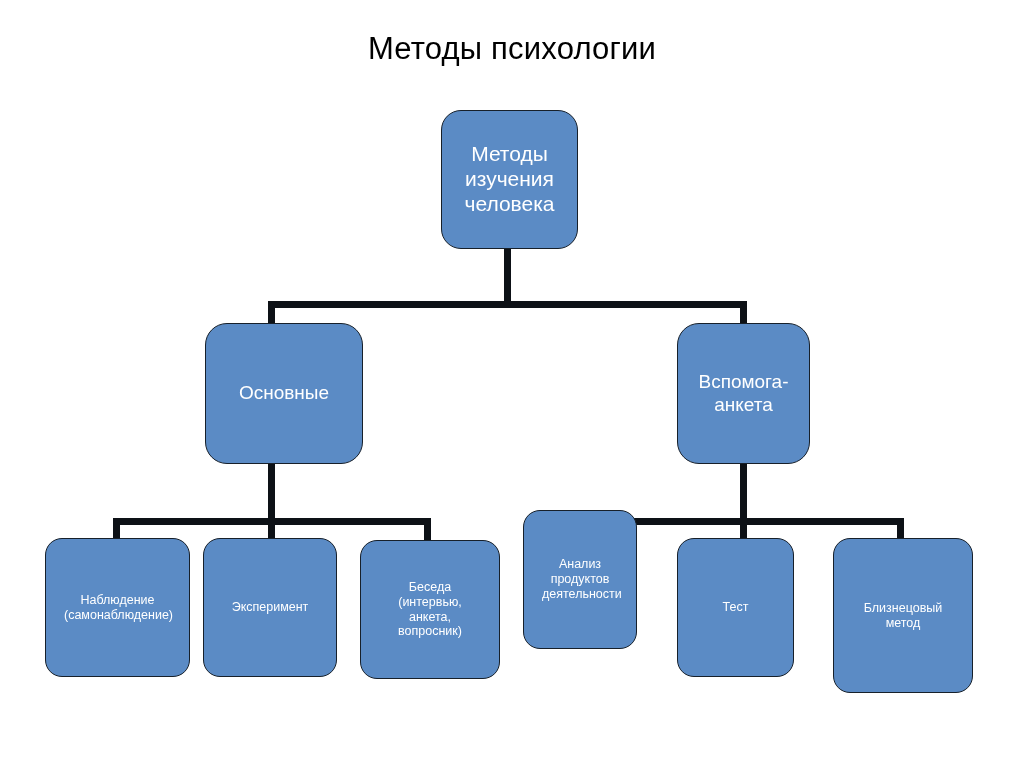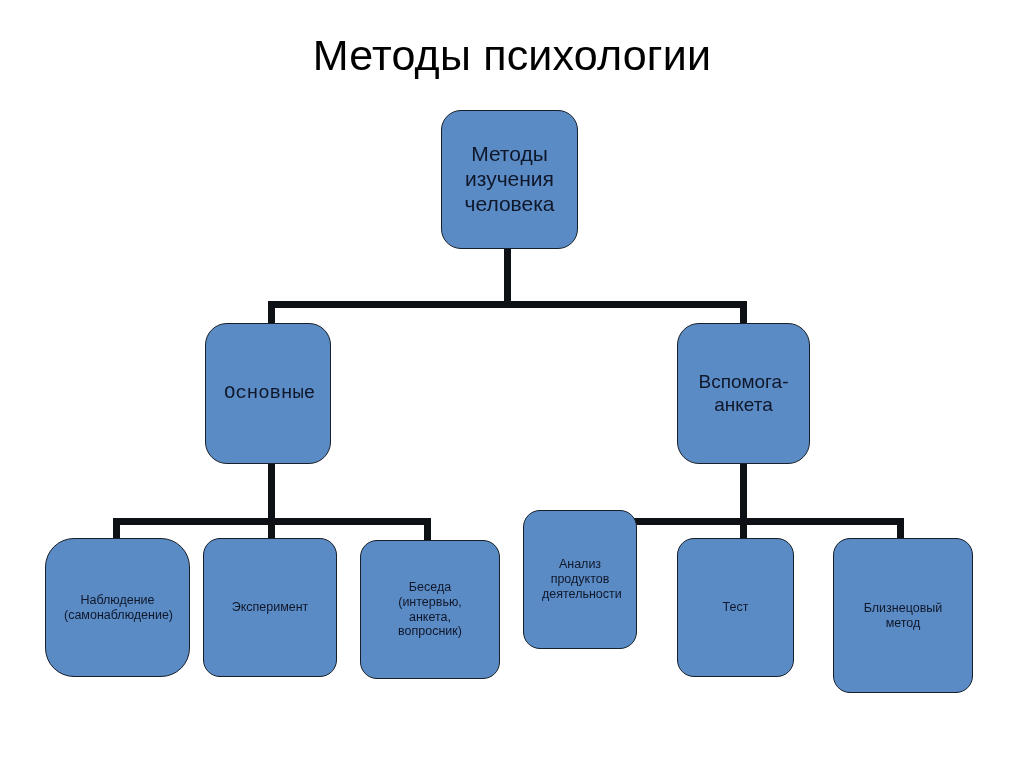--- a/index.html
+++ b/index.html
@@ -17,38 +17,38 @@
     height: 767px;
     background: #ffffff;
     overflow: hidden;
   }
   #title {
     position: absolute;
     left: 0;
     top: 32px;
     width: 1024px;
     text-align: center;
-    font-size: 43px;
+    font-size: 31px;
     font-weight: normal;
     color: #000000;
     letter-spacing: 0.2px;
     line-height: 1.1;
     white-space: nowrap;
   }
   .node {
     position: absolute;
     box-sizing: border-box;
     background: #5b8bc5;
     border: 1.6px solid #17202a;
     border-radius: 18px;
     display: flex;
     align-items: center;
     justify-content: center;
     text-align: center;
-    color: #0f172a;
+    color: #ffffff;
     padding: 4px 18px;
   }
   .node .label {
     display: block;
     width: 100%;
     line-height: 1.18;
     white-space: pre-line;
   }
   .node.level-root {
     font-size: 21px;
@@ -78,42 +78,42 @@
     <span class="label">Методы
 изучения
 человека</span>
   </div>
 
   <div class="conn" style="left:504px; top:249px; width:7px; height:58px;"></div>
   <div class="conn" style="left:268px; top:301px; width:479px; height:7px;"></div>
   <div class="conn" style="left:268px; top:301px; width:7px; height:25px;"></div>
   <div class="conn" style="left:740px; top:301px; width:7px; height:25px;"></div>
 
-  <div class="node level-mid" style="left:205px; top:323px; width:126px; height:141px;font-family:Liberation Mono, monospace;">
+  <div class="node level-mid" style="left:205px; top:323px; width:158px; height:141px;">
     <span class="label">Основные</span>
   </div>
 
   <div class="node level-mid" style="left:677px; top:323px; width:133px; height:141px;">
     <span class="label">Вспомога-
 анкета</span>
   </div>
 
   <div class="conn" style="left:268px; top:464px; width:7px; height:59px;"></div>
   <div class="conn" style="left:113px; top:518px; width:318px; height:7px;"></div>
   <div class="conn" style="left:113px; top:518px; width:7px; height:22px;"></div>
   <div class="conn" style="left:268px; top:518px; width:7px; height:22px;"></div>
   <div class="conn" style="left:424px; top:518px; width:7px; height:22px;"></div>
 
   <div class="conn" style="left:740px; top:464px; width:7px; height:59px;"></div>
   <div class="conn" style="left:586px; top:518px; width:318px; height:7px;"></div>
   <div class="conn" style="left:586px; top:518px; width:7px; height:22px;"></div>
   <div class="conn" style="left:740px; top:518px; width:7px; height:22px;"></div>
   <div class="conn" style="left:897px; top:518px; width:7px; height:22px;"></div>
 
-  <div class="node level-leaf" style="left:45px; top:538px; width:145px; height:139px;border-radius:29px;">
+  <div class="node level-leaf" style="left:45px; top:538px; width:145px; height:139px;">
     <span class="label">Наблюдение
 (самонаблюдение)</span>
   </div>
 
   <div class="node level-leaf" style="left:203px; top:538px; width:134px; height:139px;justify-content:flex-end;">
     <span class="label">Эксперимент</span>
   </div>
 
   <div class="node level-leaf" style="left:360px; top:540px; width:140px; height:139px;">
     <span class="label">Беседа (интервью,

